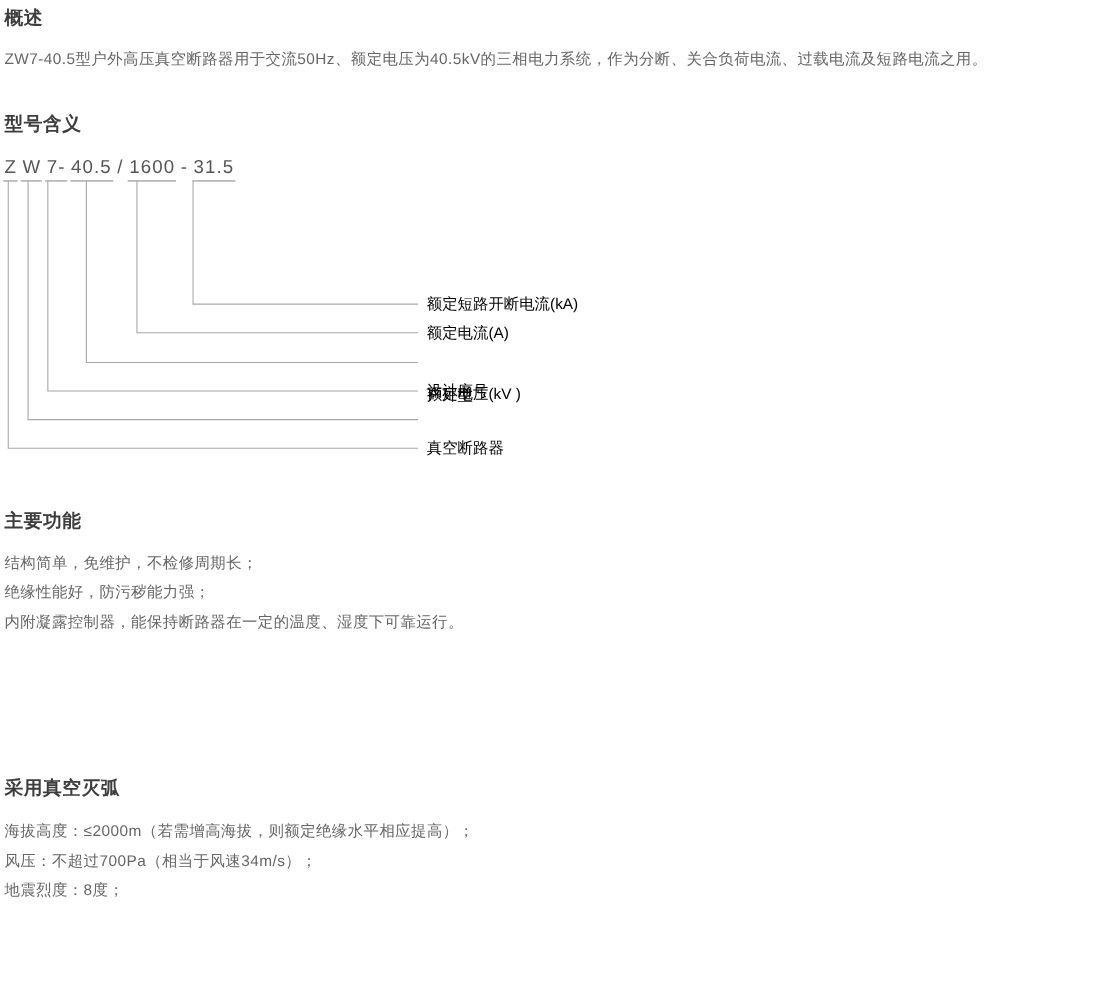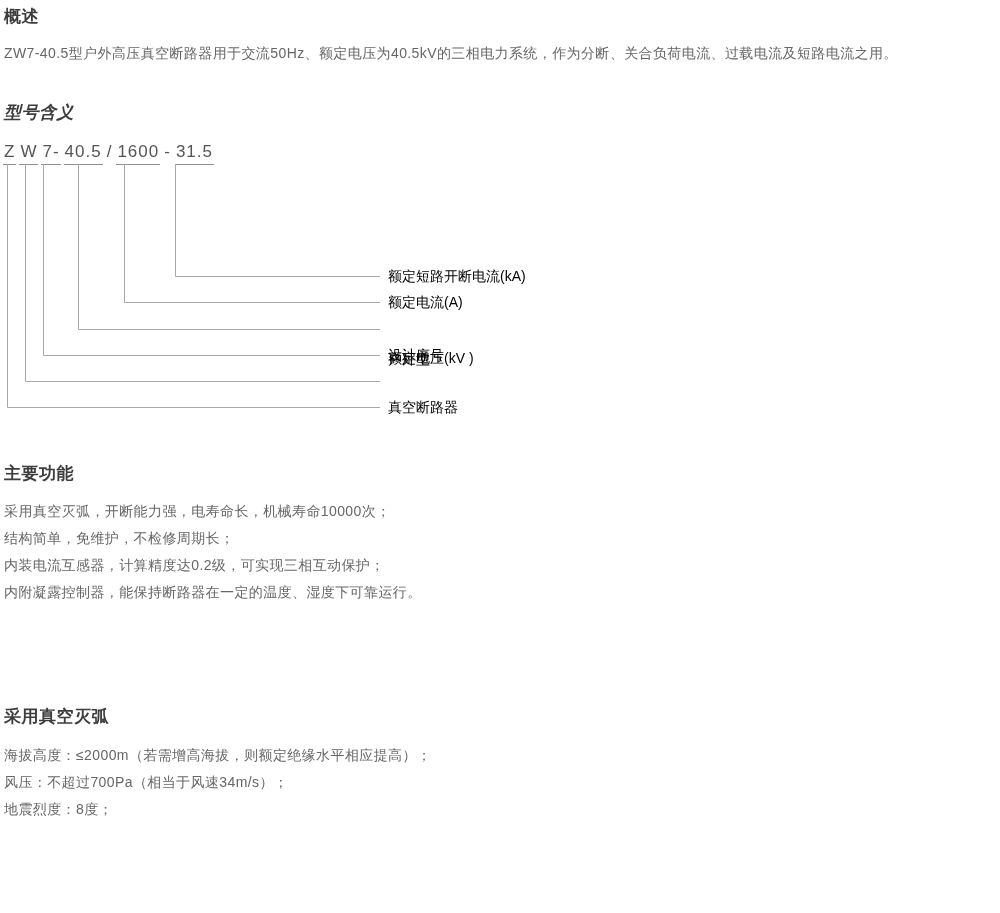--- a/index.html
+++ b/index.html
@@ -74,21 +74,21 @@
   }
 </style>
 </head>
 <body>
 
 <div class="page">
 
   <div class="heading" style="top:5px;">概述</div>
   <div class="body-text" style="top:45px;">ZW7-40.5型户外高压真空断路器用于交流50Hz、额定电压为40.5kV的三相电力系统，作为分断、关合负荷电流、过载电流及短路电流之用。</div>
 
-  <div class="heading" style="top:101px;font-style:italic;">型号含义</div>
+  <div class="heading" style="top:101px;">型号含义</div>
 
   <div class="model-code">
     <span class="seg">Z</span><span class="seg">W</span><span class="seg">7-</span><span class="seg">40.5</span><span class="sep">/</span><span class="seg">1600</span><span class="sep">-</span><span class="seg">31.5</span>
   </div>
 
   <svg class="leaders" width="390" height="250" viewBox="0 0 390 250">
     <path d="M175.5 0 V112.5 H380" stroke="#a8a8a8" stroke-width="1" fill="none"></path>
     <path d="M124.5 0 V138.5 H380" stroke="#a8a8a8" stroke-width="1" fill="none"></path>
     <path d="M78.5 0 V165.5 H380" stroke="#a8a8a8" stroke-width="1" fill="none"></path>
     <path d="M43.5 0 V191.5 H380" stroke="#a8a8a8" stroke-width="1" fill="none"></path>
@@ -98,23 +98,22 @@
 
   <div class="dlabel" style="top:265px;">额定短路开断电流(kA)</div>
   <div class="dlabel" style="top:291px;">额定电流(A)</div>
   <div class="dlabel" style="top:318px;margin-top:29px;">额定电压(kV )</div>
   <div class="dlabel" style="top:344px;">设计序号</div>
   <div class="dlabel" style="top:348px;text-align:center;">户外型</div>
   <div class="dlabel" style="top:396px;">真空断路器</div>
 
   <div class="heading" style="top:462px;">主要功能</div>
   <div class="list" style="top:498px;">
-    <div>采用真空灭弧，开断能力强，电寿命长，机械寿命10000次；</div>
     <div>结构简单，免维护，不检修周期长；</div>
-    <div>内装电流互感器，计算精度达0.2级，可实现三相互动保护；</div>
+    <div>绝缘性能好，防污秽能力强；</div>
     <div>内附凝露控制器，能保持断路器在一定的温度、湿度下可靠运行。</div>
   </div>
 
   <div class="heading" style="top:705px;">采用真空灭弧</div>
   <div class="list" style="top:742px;">
     <div>海拔高度：≤2000m（若需增高海拔，则额定绝缘水平相应提高）；</div>
     <div>风压：不超过700Pa（相当于风速34m/s）；</div>
     <div>地震烈度：8度；</div>
   </div>
 

